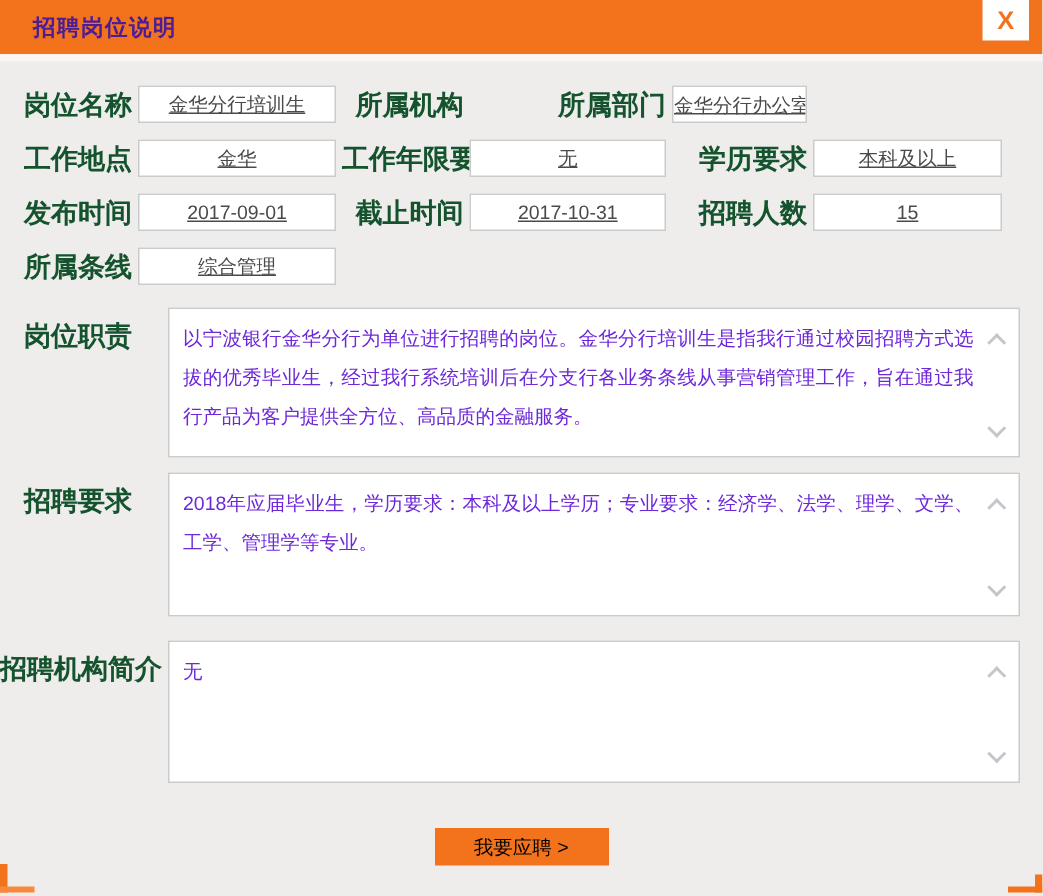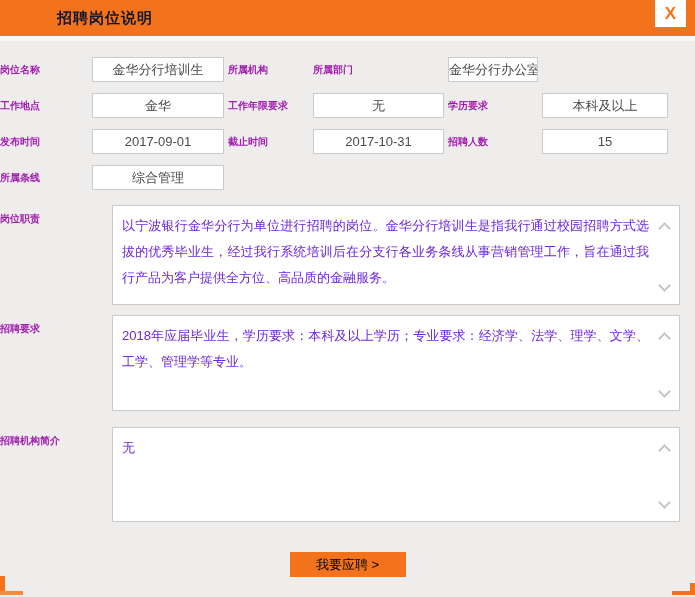--- a/index.html
+++ b/index.html
@@ -13,25 +13,24 @@
   
   .dlg-header {
     position: relative;
     height: 36px;
     background: #f3731d;
   }
   .dlg-title {
     position: absolute;
     left: 22px;
     top: 9px;
-    color: #0f172a;
+    color: #4c1d95;
     font-size: 15px;
     font-weight: bold;
     letter-spacing: 1px;
-    margin-left: 35px;
   }
   .dlg-close {
     position: absolute;
     top: 0;
     right: 9px;
     width: 31px;
     height: 27px;
     background: #ffffff;
     border: none;
     color: #f3731d;
@@ -51,36 +50,37 @@
     padding: 16px 0 0 0;
   }
   .grid-row {
     display: grid;
     grid-template-columns: 88px 132px 81px 131px 90px 126px;
     column-gap: 4px;
     align-items: center;
     margin-bottom: 11px;
   }
   .f-label {
-    color: #a21caf;
-    font-size: 10px;
+    color: #14532d;
+    font-size: 18px;
     font-weight: bold;
-    text-align: left;
+    text-align: right;
     white-space: nowrap;
   }
   .f-input {
     height: 25px;
     width: 100%;
     border: 1px solid #cbcbcb;
     background: #ffffff;
     text-align: center;
     font-size: 13px;
     color: #4a4a4a;
     font-family: "Liberation Sans", "DejaVu Sans", sans-serif;
     outline: none;
+    text-decoration: underline;
   }
   
   .ta-row {
     display: grid;
     grid-template-columns: 88px 568px;
     column-gap: 4px;
     align-items: start;
     gap: 24px;
   }
   .ta-row .f-label { padding-top: 7px; }

